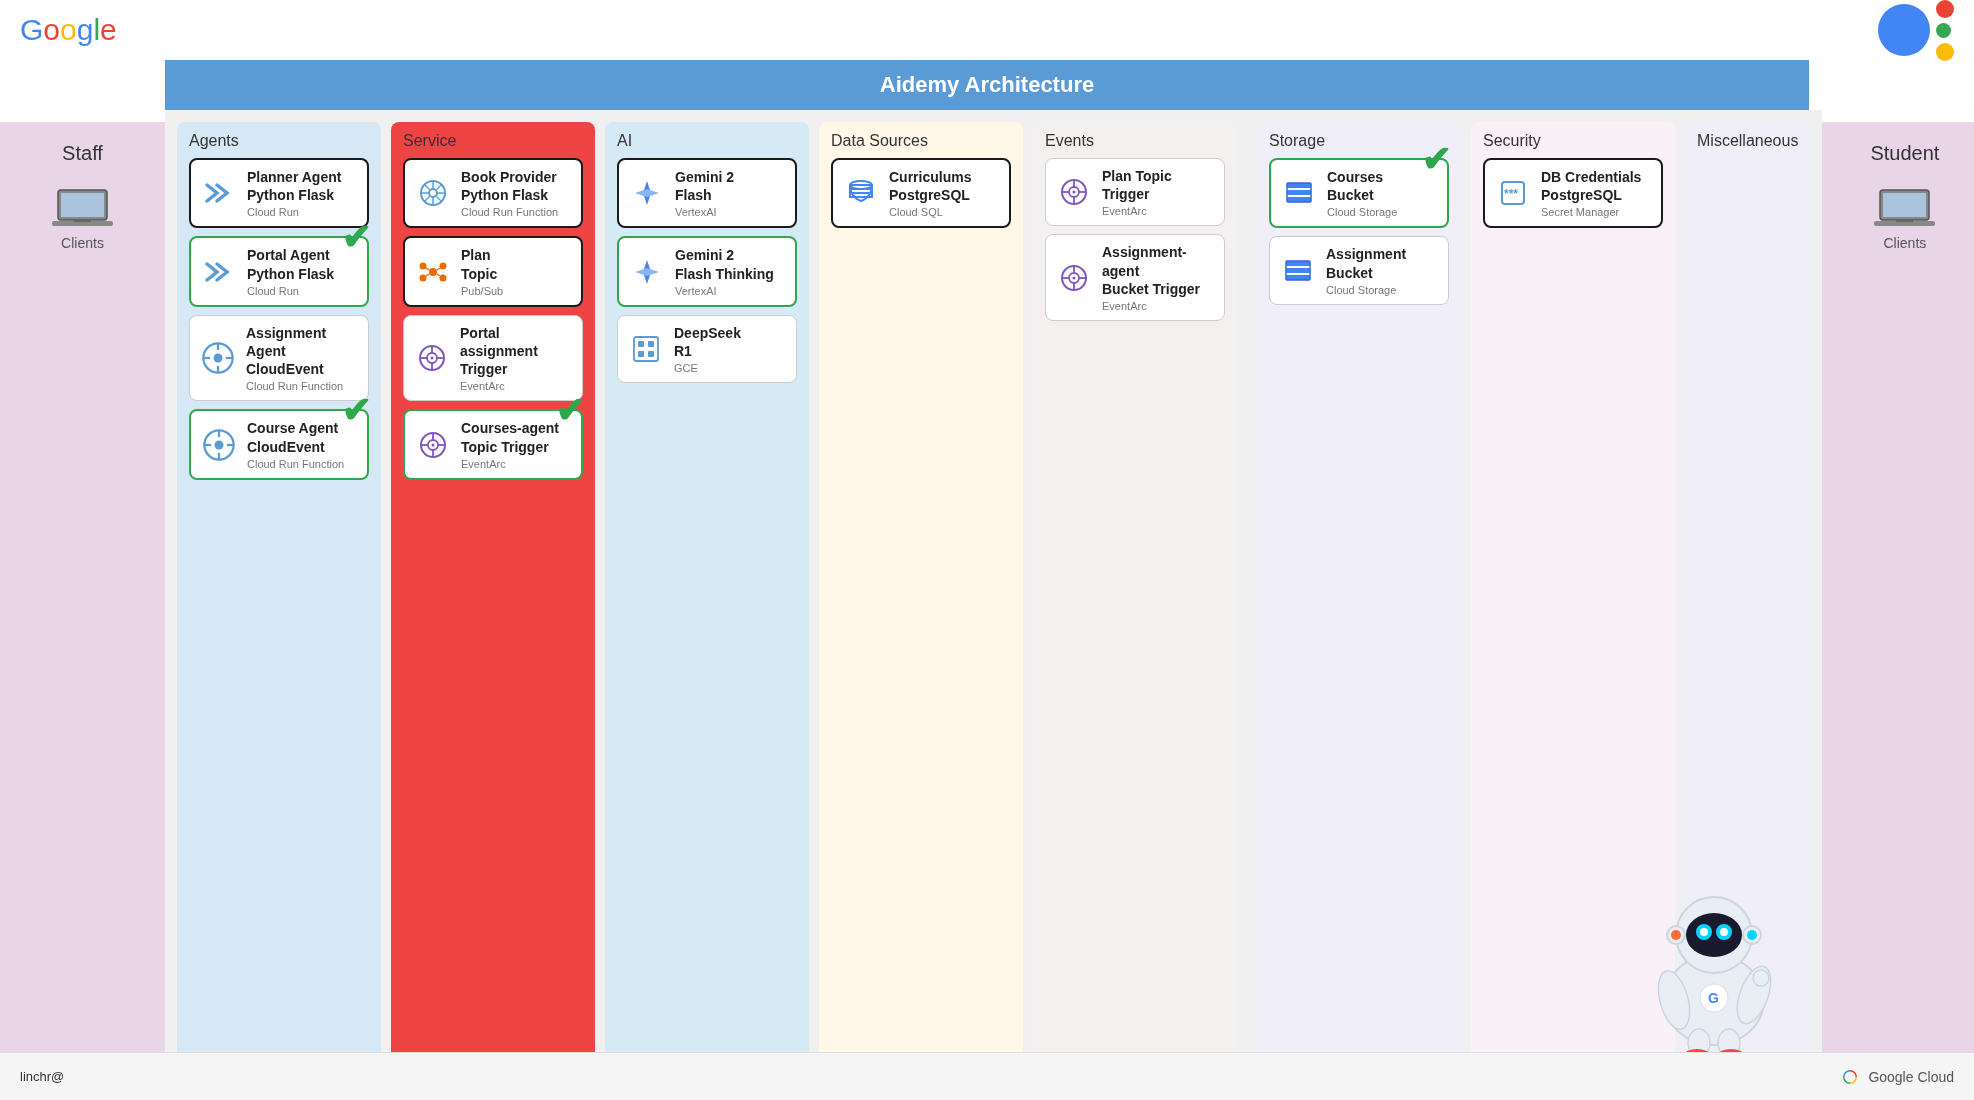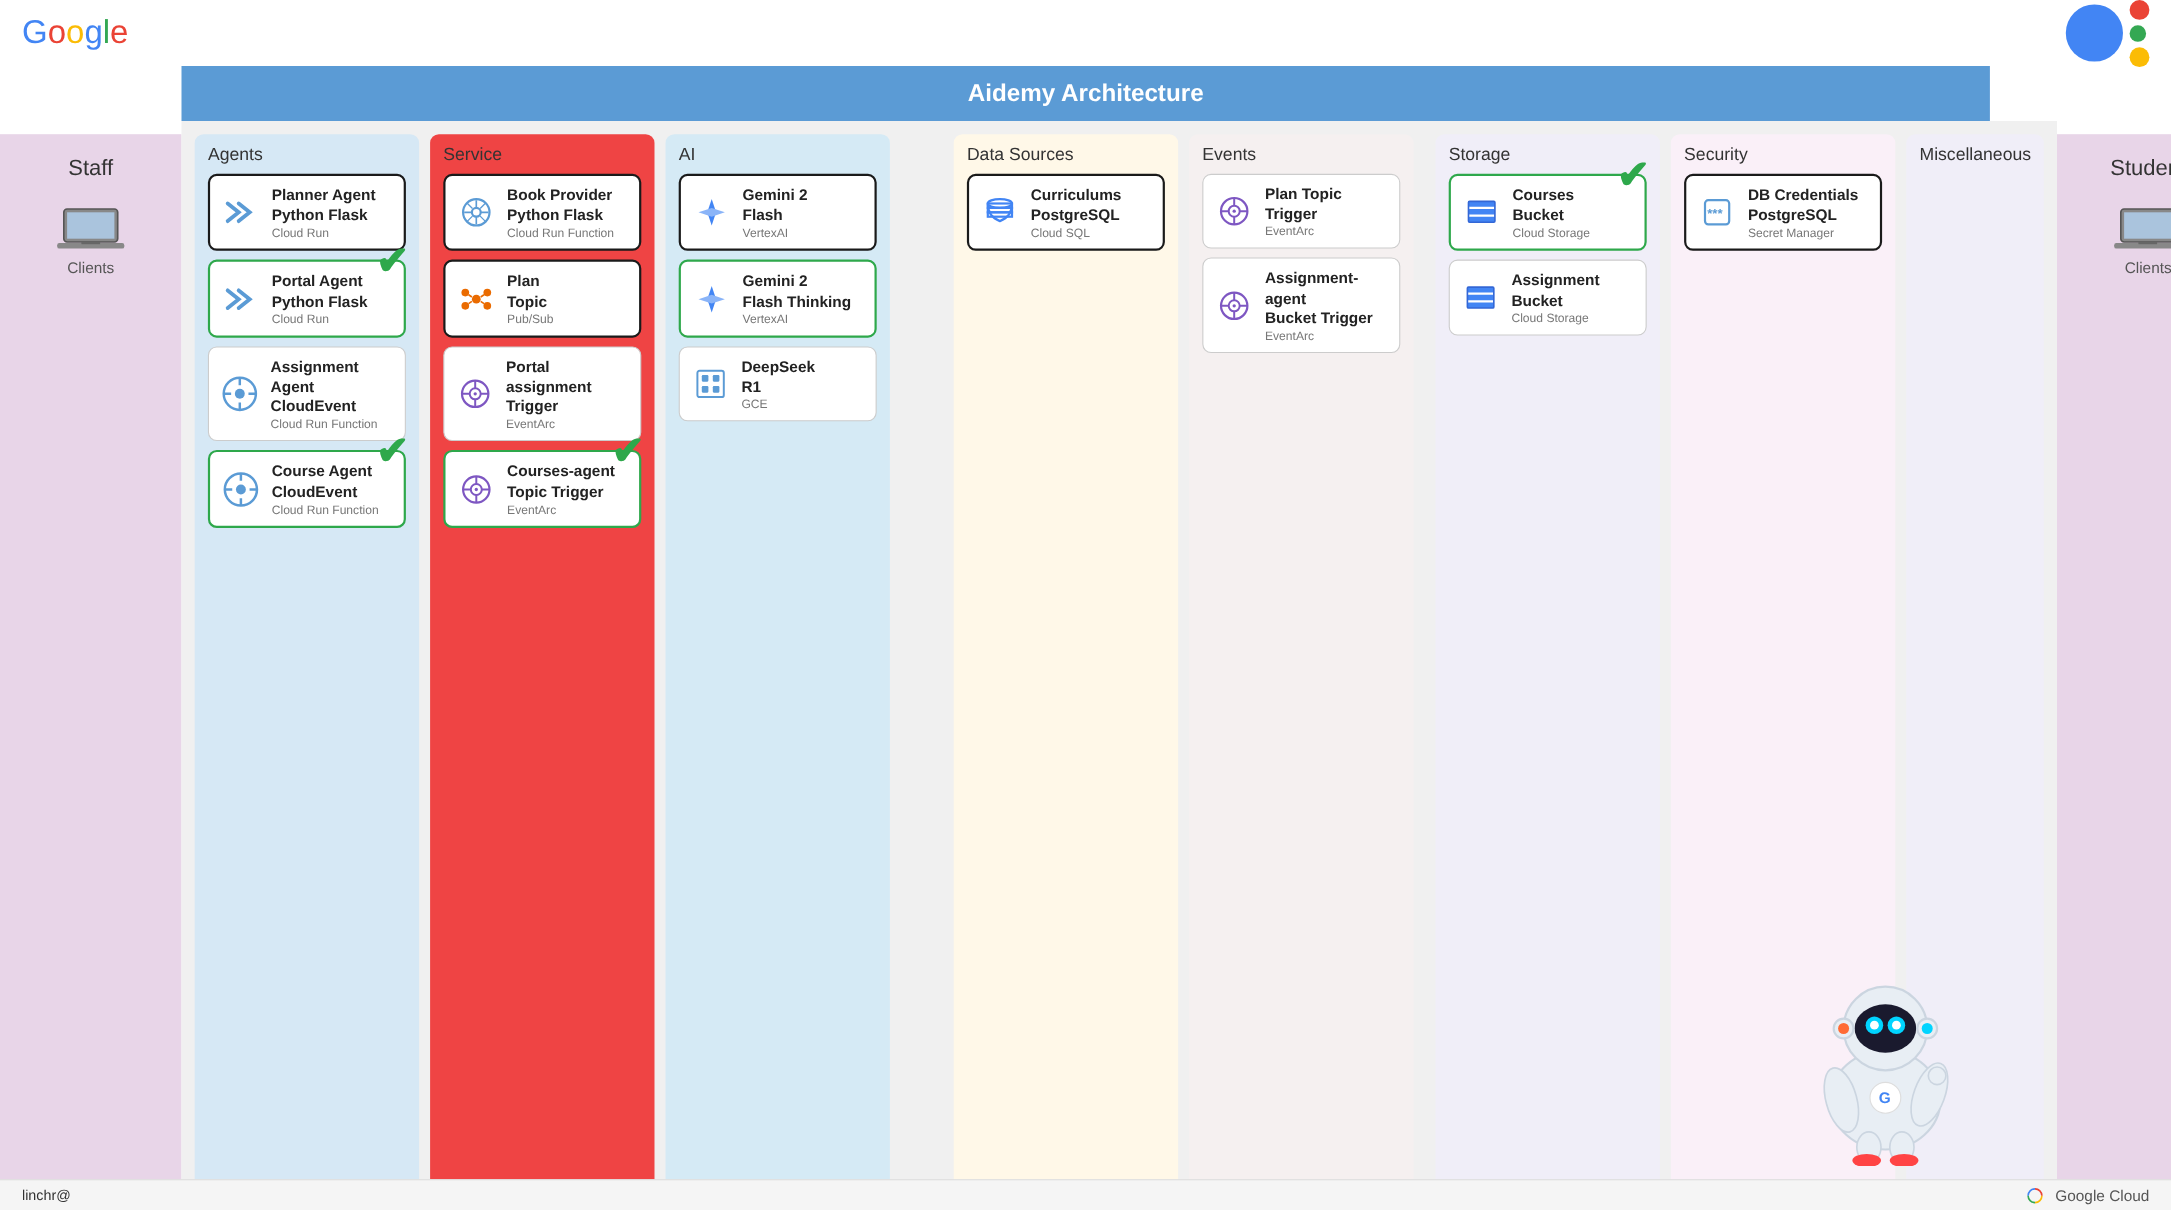--- a/index.html
+++ b/index.html
@@ -238,21 +238,21 @@
 
     
     .book-icon svg { width: 32px; height: 32px; }
 
     
     .bottom-bar {
       position: absolute;
       bottom: 0;
       left: 0;
       right: 0;
-      height: 28px;
+      height: 48px;
       background: #f5f5f5;
       display: flex;
       align-items: center;
       padding: 0 20px;
       justify-content: space-between;
       border-top: 1px solid #ddd;
     }
     .bottom-user {
       font-size: 13px;
       color: #333;
@@ -273,21 +273,21 @@
       width: 170px;
       height: 200px;
     }
 
     
     .laptop-svg { width: 65px; height: 50px; }
 
     
     .row1 { display: flex; gap: 10px; }
     
-    .row2 { display: flex; gap: 10px; margin-left: 48px; }
+    .row2 { display: flex; gap: 10px; }
     
     .row3 { display: flex; gap: 10px; }
 
     .agents-cards { display: flex; gap: 8px; flex-direction: row; flex-wrap: wrap; }
     .service-cards { display: flex; gap: 8px; flex-direction: column; }
     .ai-cards { display: flex; gap: 8px; flex-direction: column; }
 
     
     .check-top-right {
       position: absolute;

